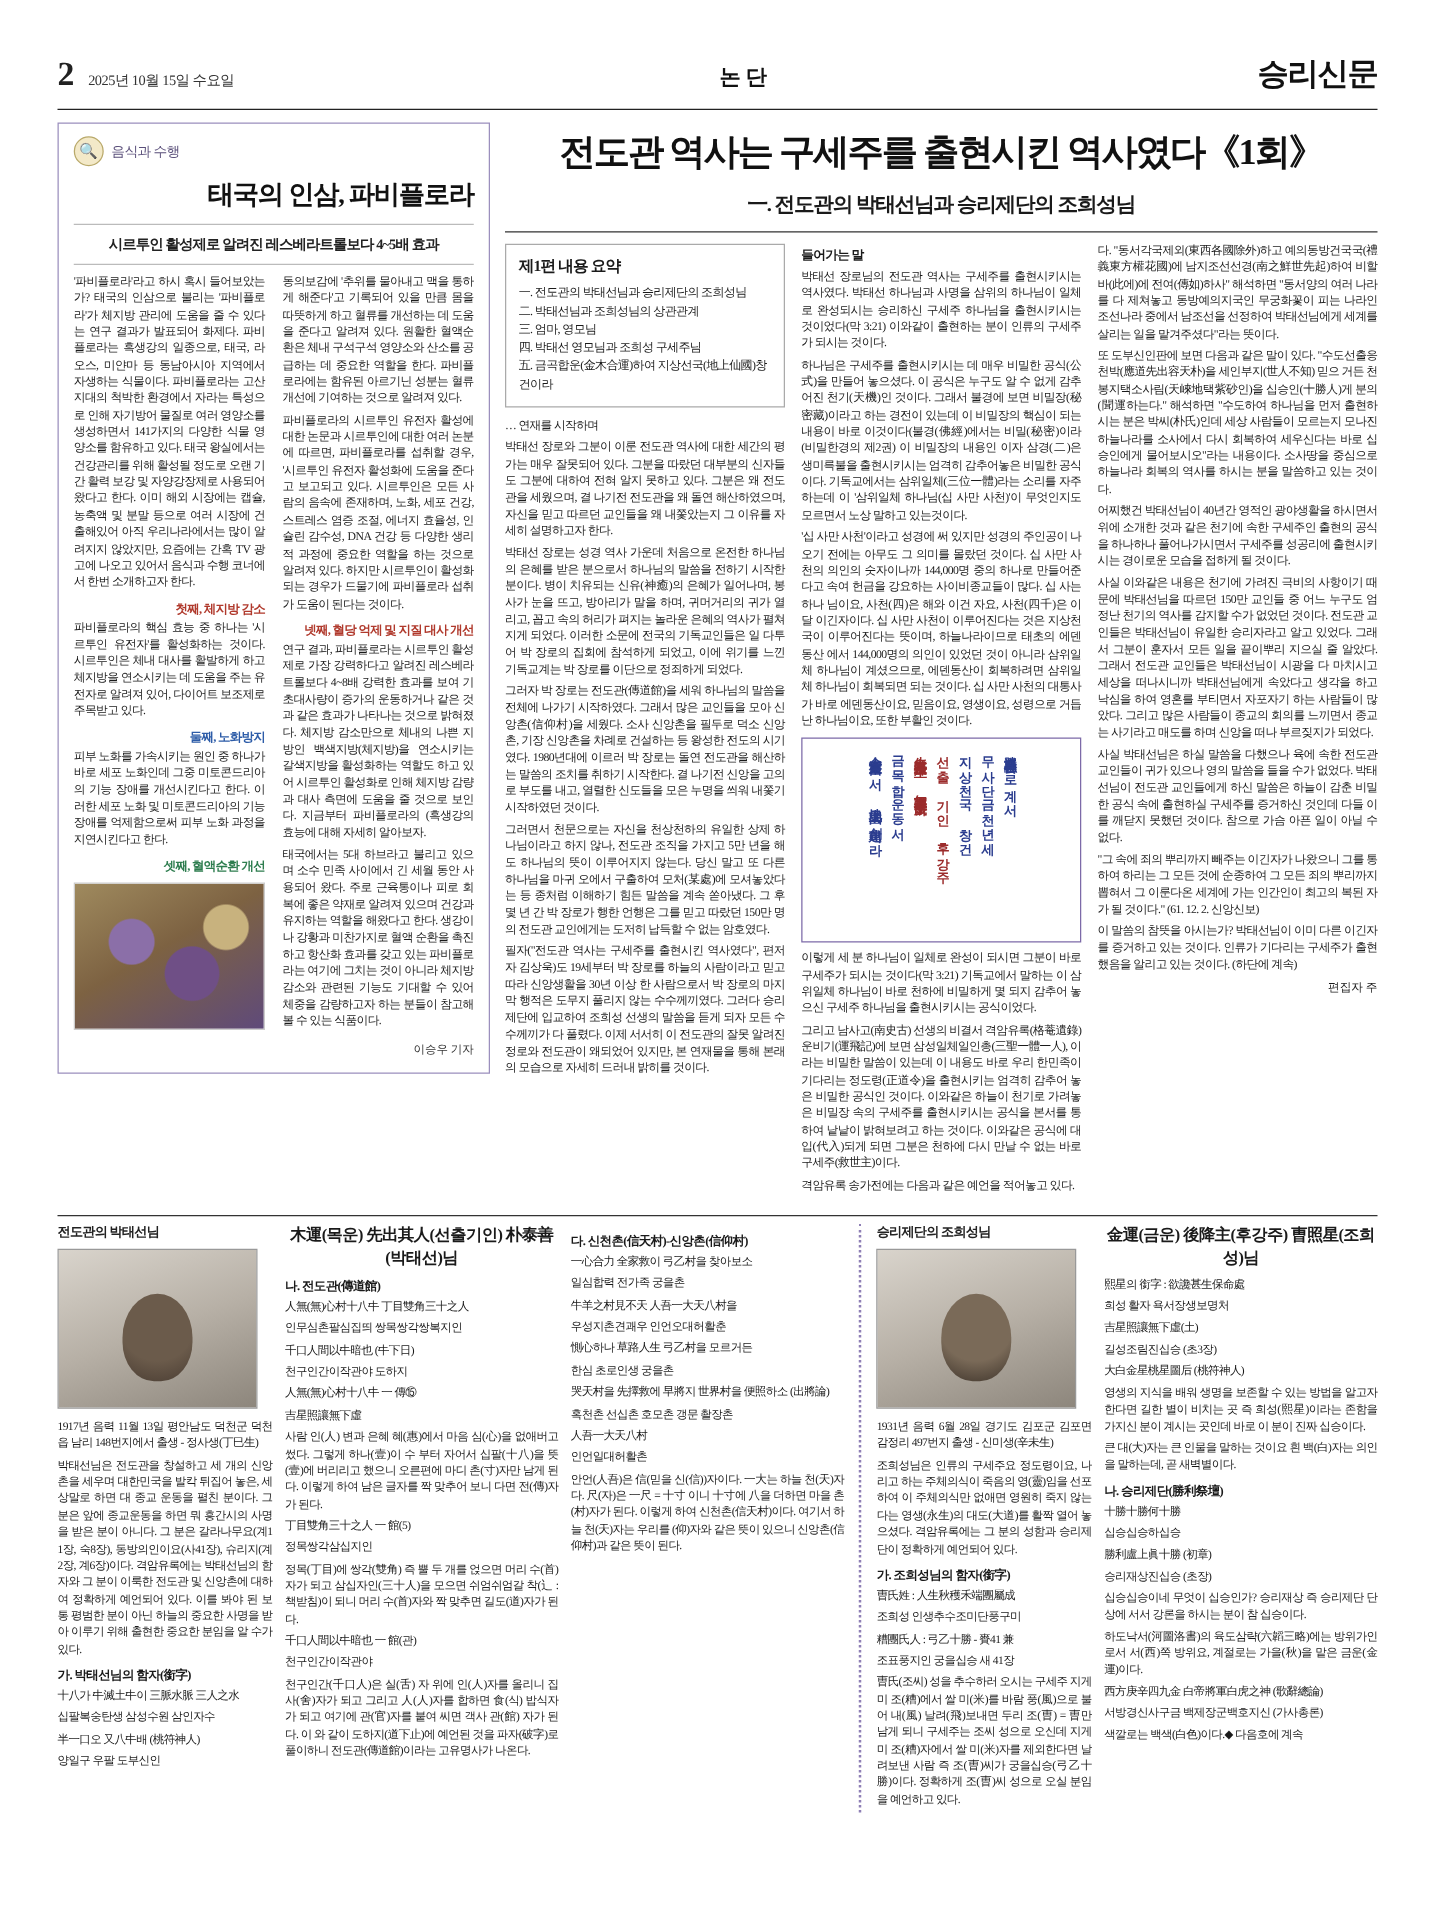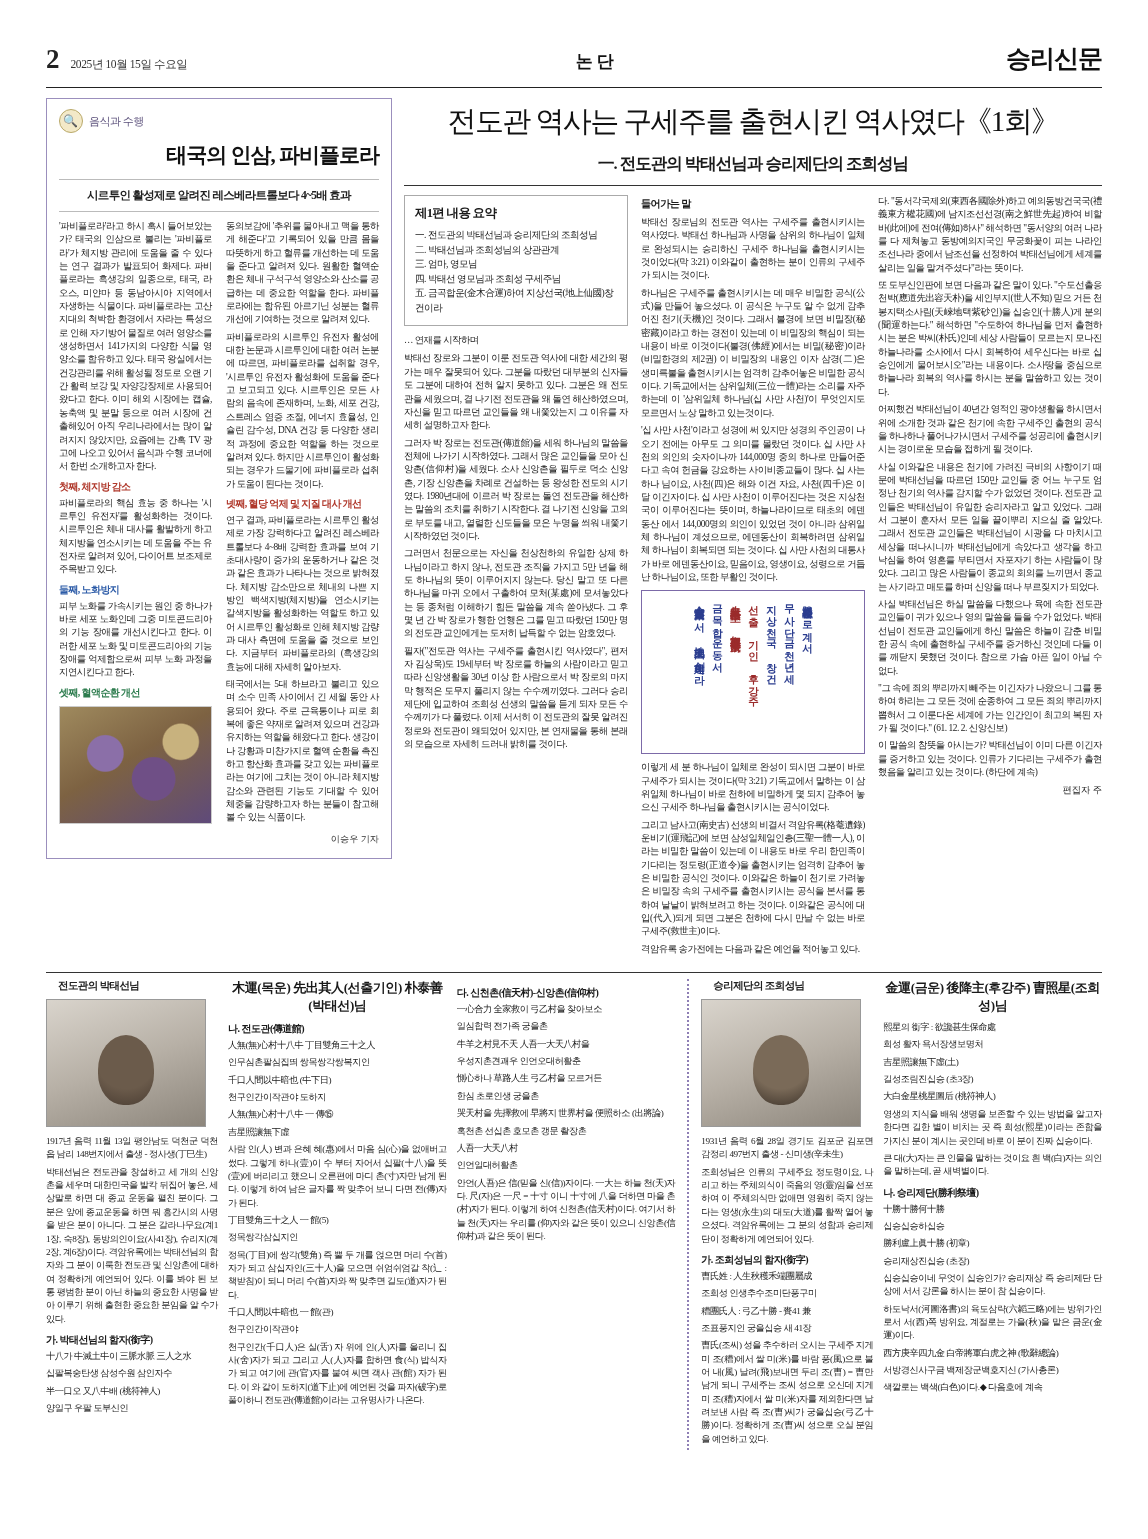--- a/index.html
+++ b/index.html
@@ -44,38 +44,38 @@
   .feat-title { text-align:right; font-size:21px; font-weight:bold; letter-spacing:-1px; margin:8px 0 10px; color:#111;}
   .feat-sub { text-align:center; font-size:11.5px; font-weight:bold; letter-spacing:-0.7px; color:#222; margin-bottom:8px;}
   .hr-thin { border:0; border-top:1px solid #bbb; margin:7px 0 8px; }
 
   .two-col { column-count:2; column-gap:14px; column-rule:0; }
   .bodytext p {
     margin:0 0 4px 0;
     font-size:9.4px; line-height:1.42; text-align:justify;
     letter-spacing:-0.45px; word-break:break-all;
   }
-  .subhead { font-size:10px; font-weight:bold; color:#b0392c; margin:6px 0 3px; letter-spacing:-0.6px;}
+  .subhead { font-size:10px; font-weight:bold; color:#b0392c; margin:6px 0 3px; letter-spacing:-0.6px;text-align:right;}
   .subhead.blue { color:#2d5ca8; }
   .subhead.green { color:#2e7d4f; }
   .photo {
     width:100%; height:118px; margin:6px 0 6px;
     background:
       radial-gradient(circle at 30% 40%, #8b6fa8 0 14%, transparent 15%),
       radial-gradient(circle at 62% 62%, #6f4f86 0 18%, transparent 19%),
       radial-gradient(circle at 80% 30%, #c8b27e 0 12%, transparent 13%),
       linear-gradient(150deg,#9f8a5e 0%, #7d6242 45%, #5f4a7a 100%);
     border:1px solid #ccc;
   }
   .byline { font-size:9.2px; text-align:right; color:#333; margin-top:4px;}
 
   
   .art-head { text-align:center; margin-top:2px; }
   .art-title {
-    font-size:29px; font-weight:normal; letter-spacing:-1.6px; color:#111;
+    font-size:29px; font-weight:bold; letter-spacing:-1.6px; color:#111;
     margin:4px 0 0;
   }
   .art-sub {
     font-size:16.5px; font-weight:bold; letter-spacing:-1px; color:#1a1a1a;
     margin:11px 0 4px;
   }
   .art-rule { border:0; border-top:1px solid #333; margin:10px 0 9px; }
 
   .art-cols { display:flex; gap:13px; }
   .art-c { flex:1; }
@@ -101,21 +101,21 @@
   .editor { text-align:right; font-size:9.3px; margin-top:5px;}
 
   
   .bottom-rule { border:0; border-top:1.4px solid #333; margin:12px 46px 0; }
   .bottom {
     display:flex; padding:6px 46px 0; gap:10px;
   }
   .bcol { flex:1; }
   .bcol.photo-col { flex:0 0 172px; }
 
-  .b-kicker { font-size:10.5px; font-weight:bold; letter-spacing:-0.6px; color:#222; margin-bottom:4px;margin-left:12px; }
+  .b-kicker { font-size:10.5px; font-weight:bold; letter-spacing:-0.6px; color:#222; margin-bottom:4px; }
 
   .portrait {
     width:160px; height:128px; margin:6px 0 8px;
     background:linear-gradient(160deg,#d9d4cc 0%,#b7b0a6 50%,#8d867c 100%);
     border:1px solid #999; position:relative;
   }
   .portrait::after{
     content:""; position:absolute; left:50%; top:28%;
     width:56px; height:70px; transform:translateX(-50%);
     border-radius:50% 50% 45% 45%;
@@ -194,20 +194,21 @@
               <li>一. 전도관의 박태선님과 승리제단의 조희성님</li>
               <li>二. 박태선님과 조희성님의 상관관계</li>
               <li>三. 엄마, 영모님</li>
               <li>四. 박태선 영모님과 조희성 구세주님</li>
               <li>五. 금곡합운(金木合運)하여 지상선국(地上仙國)창건이라</li>
             </ol>
           </div>
           <div class="bodytext">
             <div class="lede-small">… 연재를 시작하며</div>
             <p>박태선 장로와 그분이 이룬 전도관 역사에 대한 세간의 평가는 매우 잘못되어 있다. 그분을 따랐던 대부분의 신자들도 그분에 대하여 전혀 알지 못하고 있다. 그분은 왜 전도관을 세웠으며, 결 나기전 전도관을 왜 돌연 해산하였으며, 자신을 믿고 따르던 교인들을 왜 내쫓았는지 그 이유를 자세히 설명하고자 한다.</p>
+            <p>박태선 장로는 성경 역사 가운데 처음으로 온전한 하나님의 은혜를 받은 분으로서 하나님의 말씀을 전하기 시작한 분이다. 병이 치유되는 신유(神癒)의 은혜가 일어나며, 봉사가 눈을 뜨고, 방아리가 말을 하며, 귀머거리의 귀가 열리고, 꼽고 속의 허리가 펴지는 놀라운 은혜의 역사가 펼쳐지게 되었다. 이러한 소문에 전국의 기독교인들은 일 다투어 박 장로의 집회에 참석하게 되었고, 이에 위기를 느낀 기독교계는 박 장로를 이단으로 정죄하게 되었다.</p>
             <p>그러자 박 장로는 전도관(傳道館)을 세워 하나님의 말씀을 전체에 나가기 시작하였다. 그래서 많은 교인들을 모아 신앙촌(信仰村)을 세웠다. 소사 신앙촌을 필두로 덕소 신앙촌, 기장 신앙촌을 차례로 건설하는 등 왕성한 전도의 시기였다. 1980년대에 이르러 박 장로는 돌연 전도관을 해산하는 말씀의 조치를 취하기 시작한다. 결 나기전 신앙을 고의로 부도를 내고, 열렬한 신도들을 모은 누명을 씌워 내쫓기 시작하였던 것이다.</p>
             <p>그러면서 천문으로는 자신을 천상천하의 유일한 상제 하나님이라고 하지 않나, 전도관 조직을 가지고 5만 년을 해도 하나님의 뜻이 이루어지지 않는다. 당신 말고 또 다른 하나님을 마귀 오에서 구출하여 모처(某處)에 모셔놓았다는 등 종처럼 이해하기 힘든 말씀을 계속 쏟아냈다. 그 후 몇 년 간 박 장로가 행한 언행은 그를 믿고 따랐던 150만 명의 전도관 교인에게는 도저히 납득할 수 없는 암호였다.</p>
             <p>필자("전도관 역사는 구세주를 출현시킨 역사였다", 편저자 김상욱)도 19세부터 박 장로를 하늘의 사람이라고 믿고 따라 신앙생활을 30년 이상 한 사람으로서 박 장로의 마지막 행적은 도무지 풀리지 않는 수수께끼였다. 그러다 승리제단에 입교하여 조희성 선생의 말씀을 듣게 되자 모든 수수께끼가 다 풀렸다. 이제 서서히 이 전도관의 잘못 알려진 정로와 전도관이 왜되었어 있지만, 본 연재물을 통해 본래의 모습으로 자세히 드러내 밝히를 것이다.</p>
             <p></p>
           </div>
         </div>
 
         <div class="art-c">
           <div class="lede">들어가는 말</div>
           <div class="bodytext">

